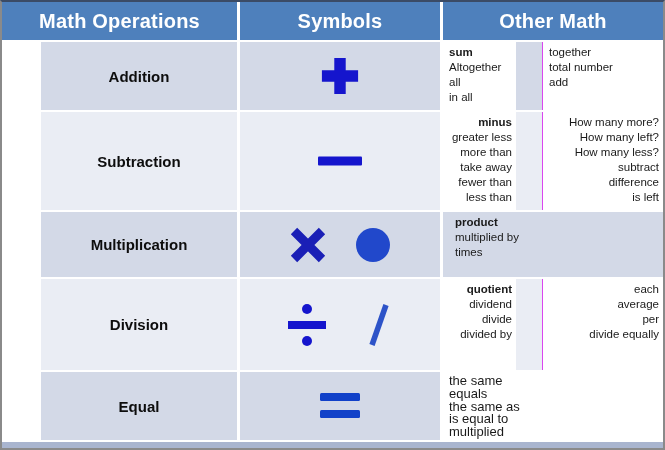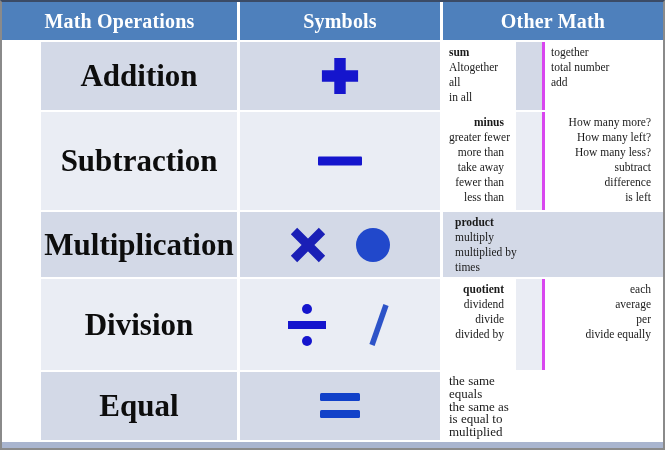--- a/index.html
+++ b/index.html
@@ -4,21 +4,21 @@
 <style>
   html, body { margin: 0; padding: 0; background: #ffffff; }
   * { box-sizing: border-box; }
 
   .frame {
     width: 665px;
     height: 450px;
     border: 2px solid #8a8a8a;
     border-top-color: #3b4b66;
     background: #ffffff;
-    font-family: Liberation Serif, serif;
+    font-family: Liberation Sans, sans-serif;
   }
 
   .grid {
     display: grid;
     width: 661px;
     height: 446px;
     grid-template-columns: 235px 200px 220px;
     grid-template-rows: 38px 68px 98px 65px 91px 68px 6px;
     gap: 2px 3px;
     background: #ffffff;
@@ -36,42 +36,42 @@
   }
 
   .band-dark  { background: #d3d9e7; }
   .band-light { background: #eaedf4; text-align: right; }
 
   .opcell {
     display: flex;
     align-items: center;
     justify-content: center;
     font-weight: bold;
-    font-size: 31px;
+    font-size: 15px;
     color: #0d0d0d;
     margin-left: 39px;
   }
 
   .symcell {
     display: flex;
     align-items: center;
     justify-content: center;
     gap: 40px;
   }
   .symcell.gap-small { gap: 30px; }
 
   .wordscell { display: flex; align-items: stretch; overflow: hidden; }
 
   .wordbox {
     background: #ffffff;
-    padding: 3px 12px 0 6px;
+    padding: 3px 4px 0 6px;
     overflow: hidden;
   }
   .wordbox.left  { width: 73px; margin-right: 26px; }
-  .wordbox.right { flex: 1; border-left: 3px solid #d946ef; }
+  .wordbox.right { flex: 1; border-left: 1px solid #d946ef; }
   .wordbox.full  { flex: 1; margin: 0; }
 
   .wordscell.no-box { display: block; padding: 3px 0 0 12px; }
 
   .word-line {
     font-size: 11.5px;
     line-height: 15px;
     color: #1a1a1a;
     white-space: nowrap;
   }
@@ -122,21 +122,21 @@
     <div class="symcell band-light">
       <span>
         <svg width="44" height="10" viewBox="0 0 44 10">
           <rect x="0" y="0.5" width="44" height="9" rx="1" fill="#1515cd"></rect>
         </svg>
       </span>
     </div>
     <div class="wordscell band-light">
       <div class="wordbox left">
           <div class="word-line first-bold">minus</div>
-          <div class="word-line">greater fewer</div>
+          <div class="word-line">greater less</div>
           <div class="word-line">more than</div>
           <div class="word-line">take away</div>
           <div class="word-line">fewer than</div>
           <div class="word-line">less than</div>
         </div>
       <div class="wordbox right">
           <div class="word-line">How many more?</div>
           <div class="word-line">How many left?</div>
           <div class="word-line">How many less?</div>
           <div class="word-line">subtract</div>
@@ -153,21 +153,20 @@
         </svg>
       </span>
       <span>
         <svg width="34" height="34" viewBox="0 0 34 34">
           <circle cx="17" cy="17" r="17" fill="#2148cb"></circle>
         </svg>
       </span>
     </div>
     <div class="wordscell band-dark no-box">
         <div class="word-line first-bold">product</div>
-        <div class="word-line">multiply</div>
         <div class="word-line">multiplied by</div>
         <div class="word-line">times</div>
       </div>
 
     <div class="opcell band-light">Division</div>
     <div class="symcell band-light">
       <span>
         <svg width="38" height="42" viewBox="0 0 38 42">
           <circle cx="19" cy="5" r="5" fill="#1515cd"></circle>
           <rect x="0" y="17" width="38" height="8" fill="#1515cd"></rect>

